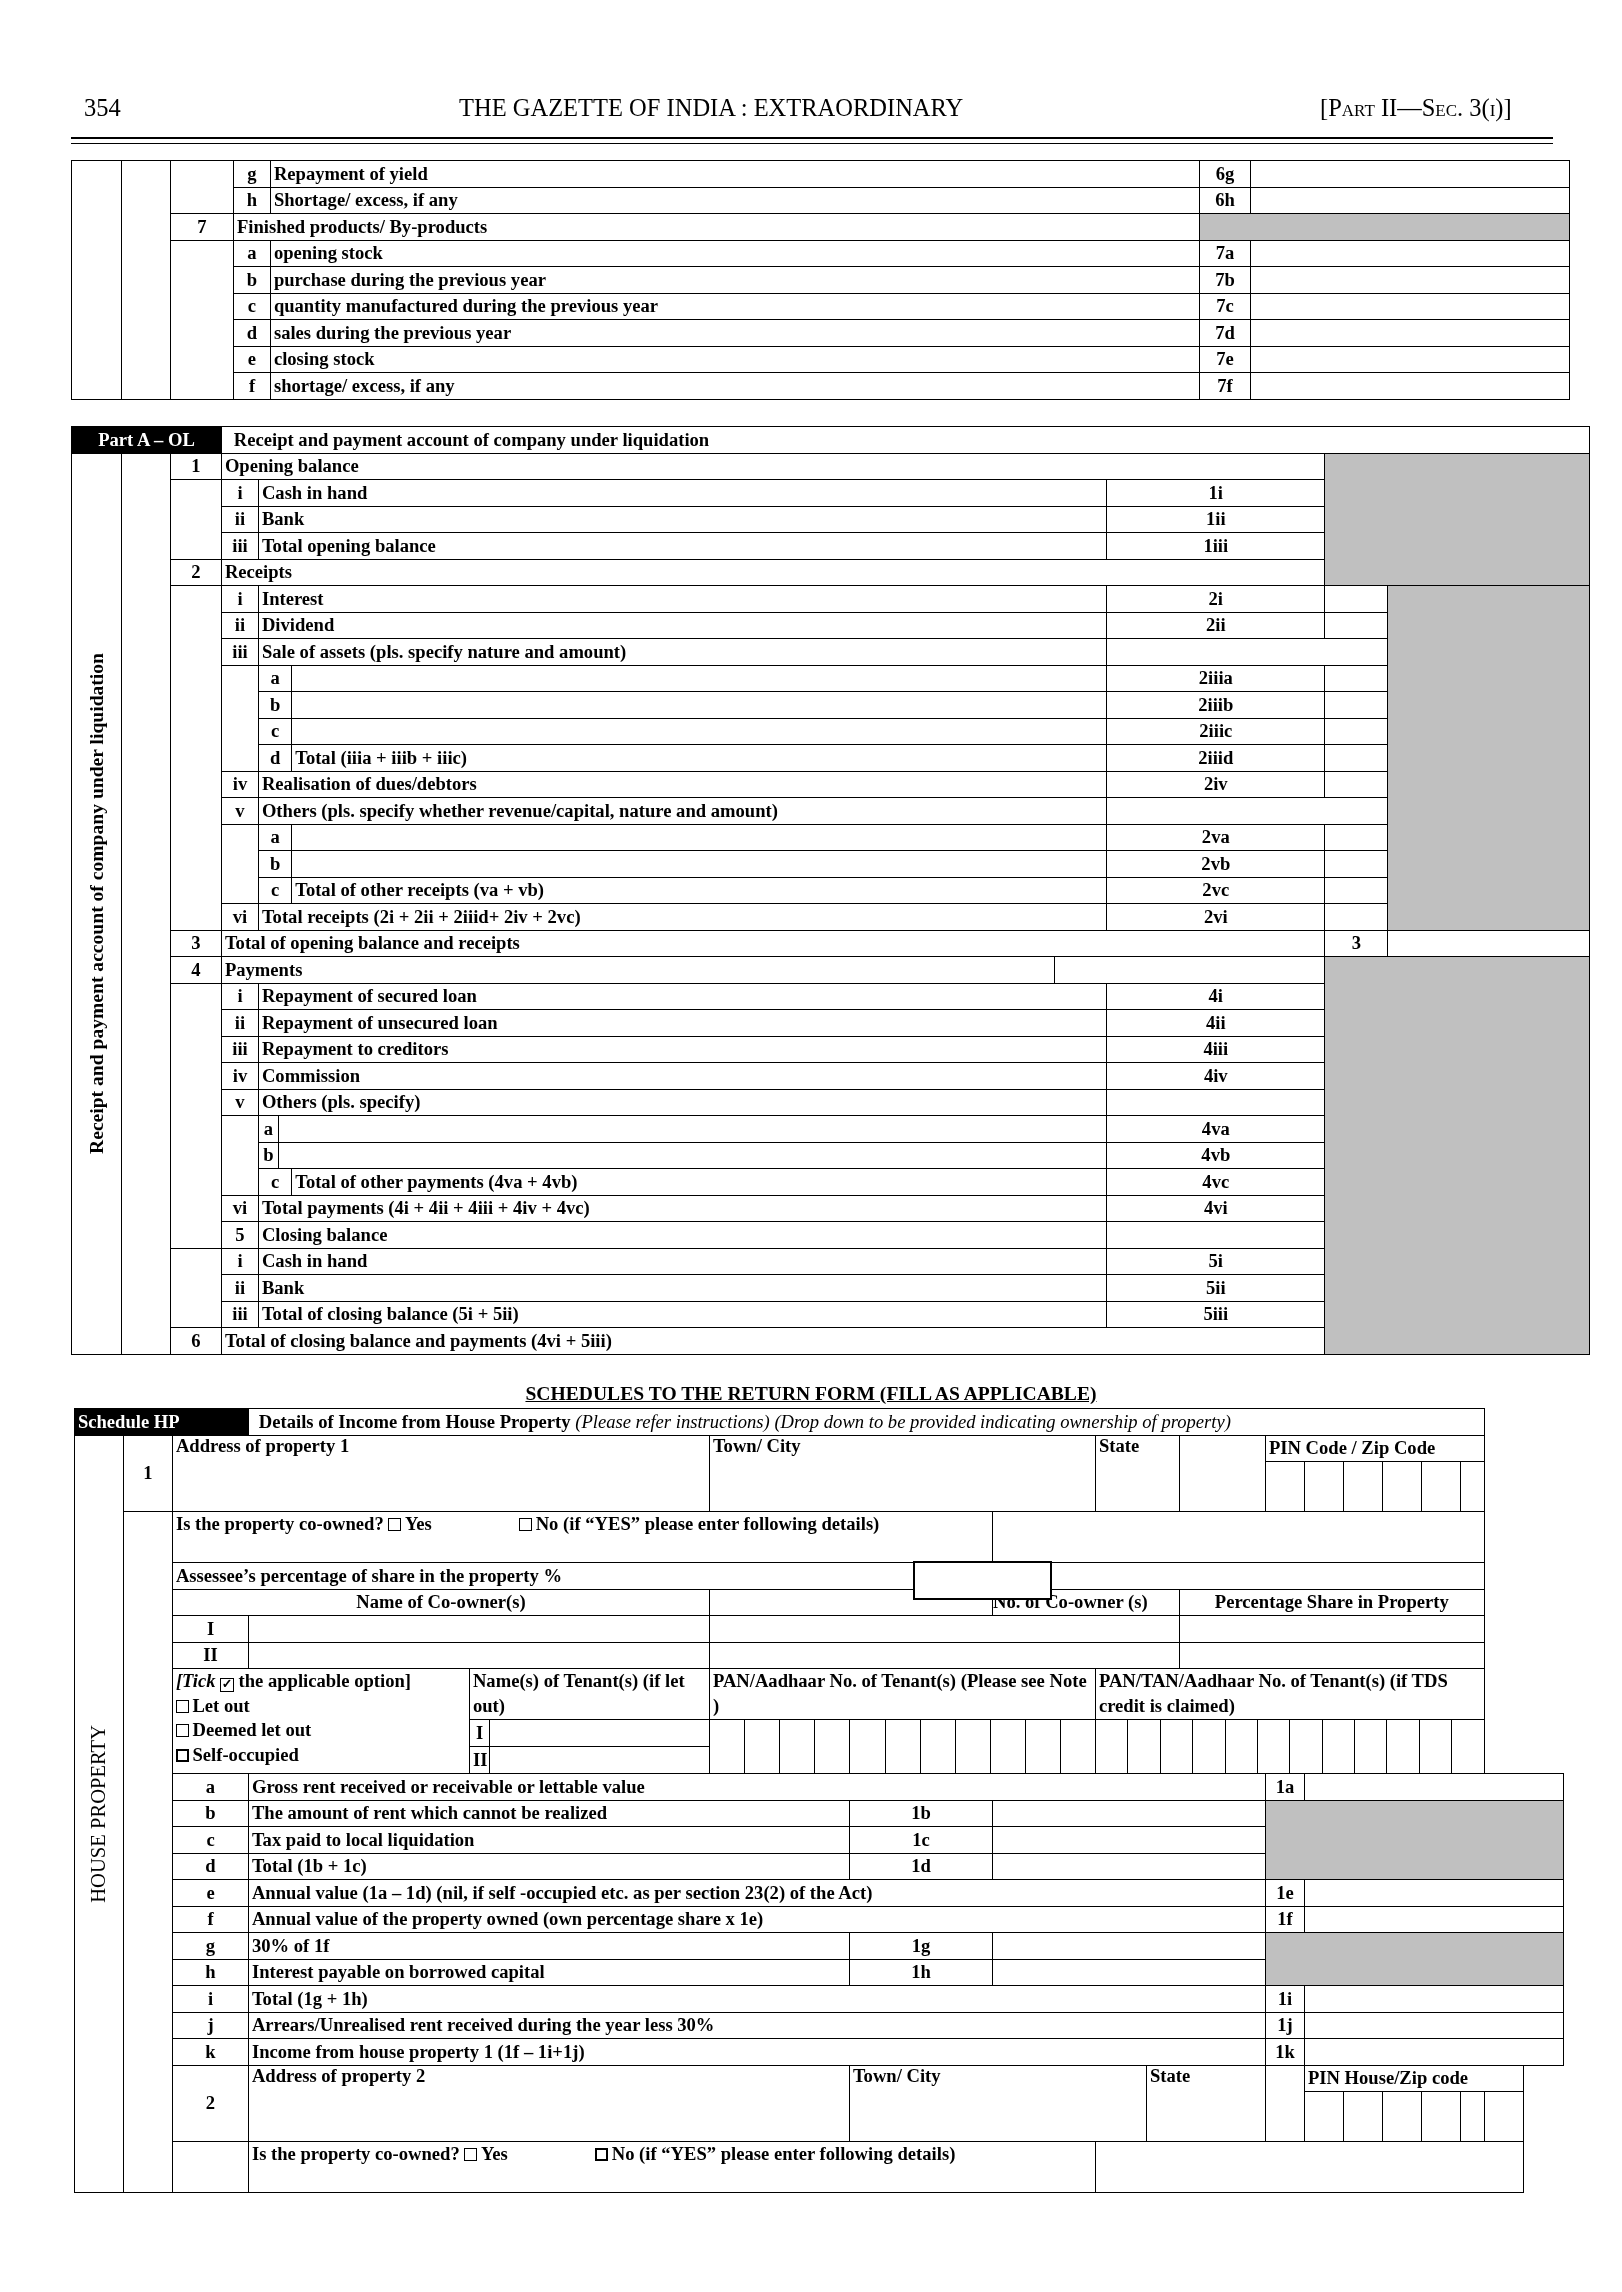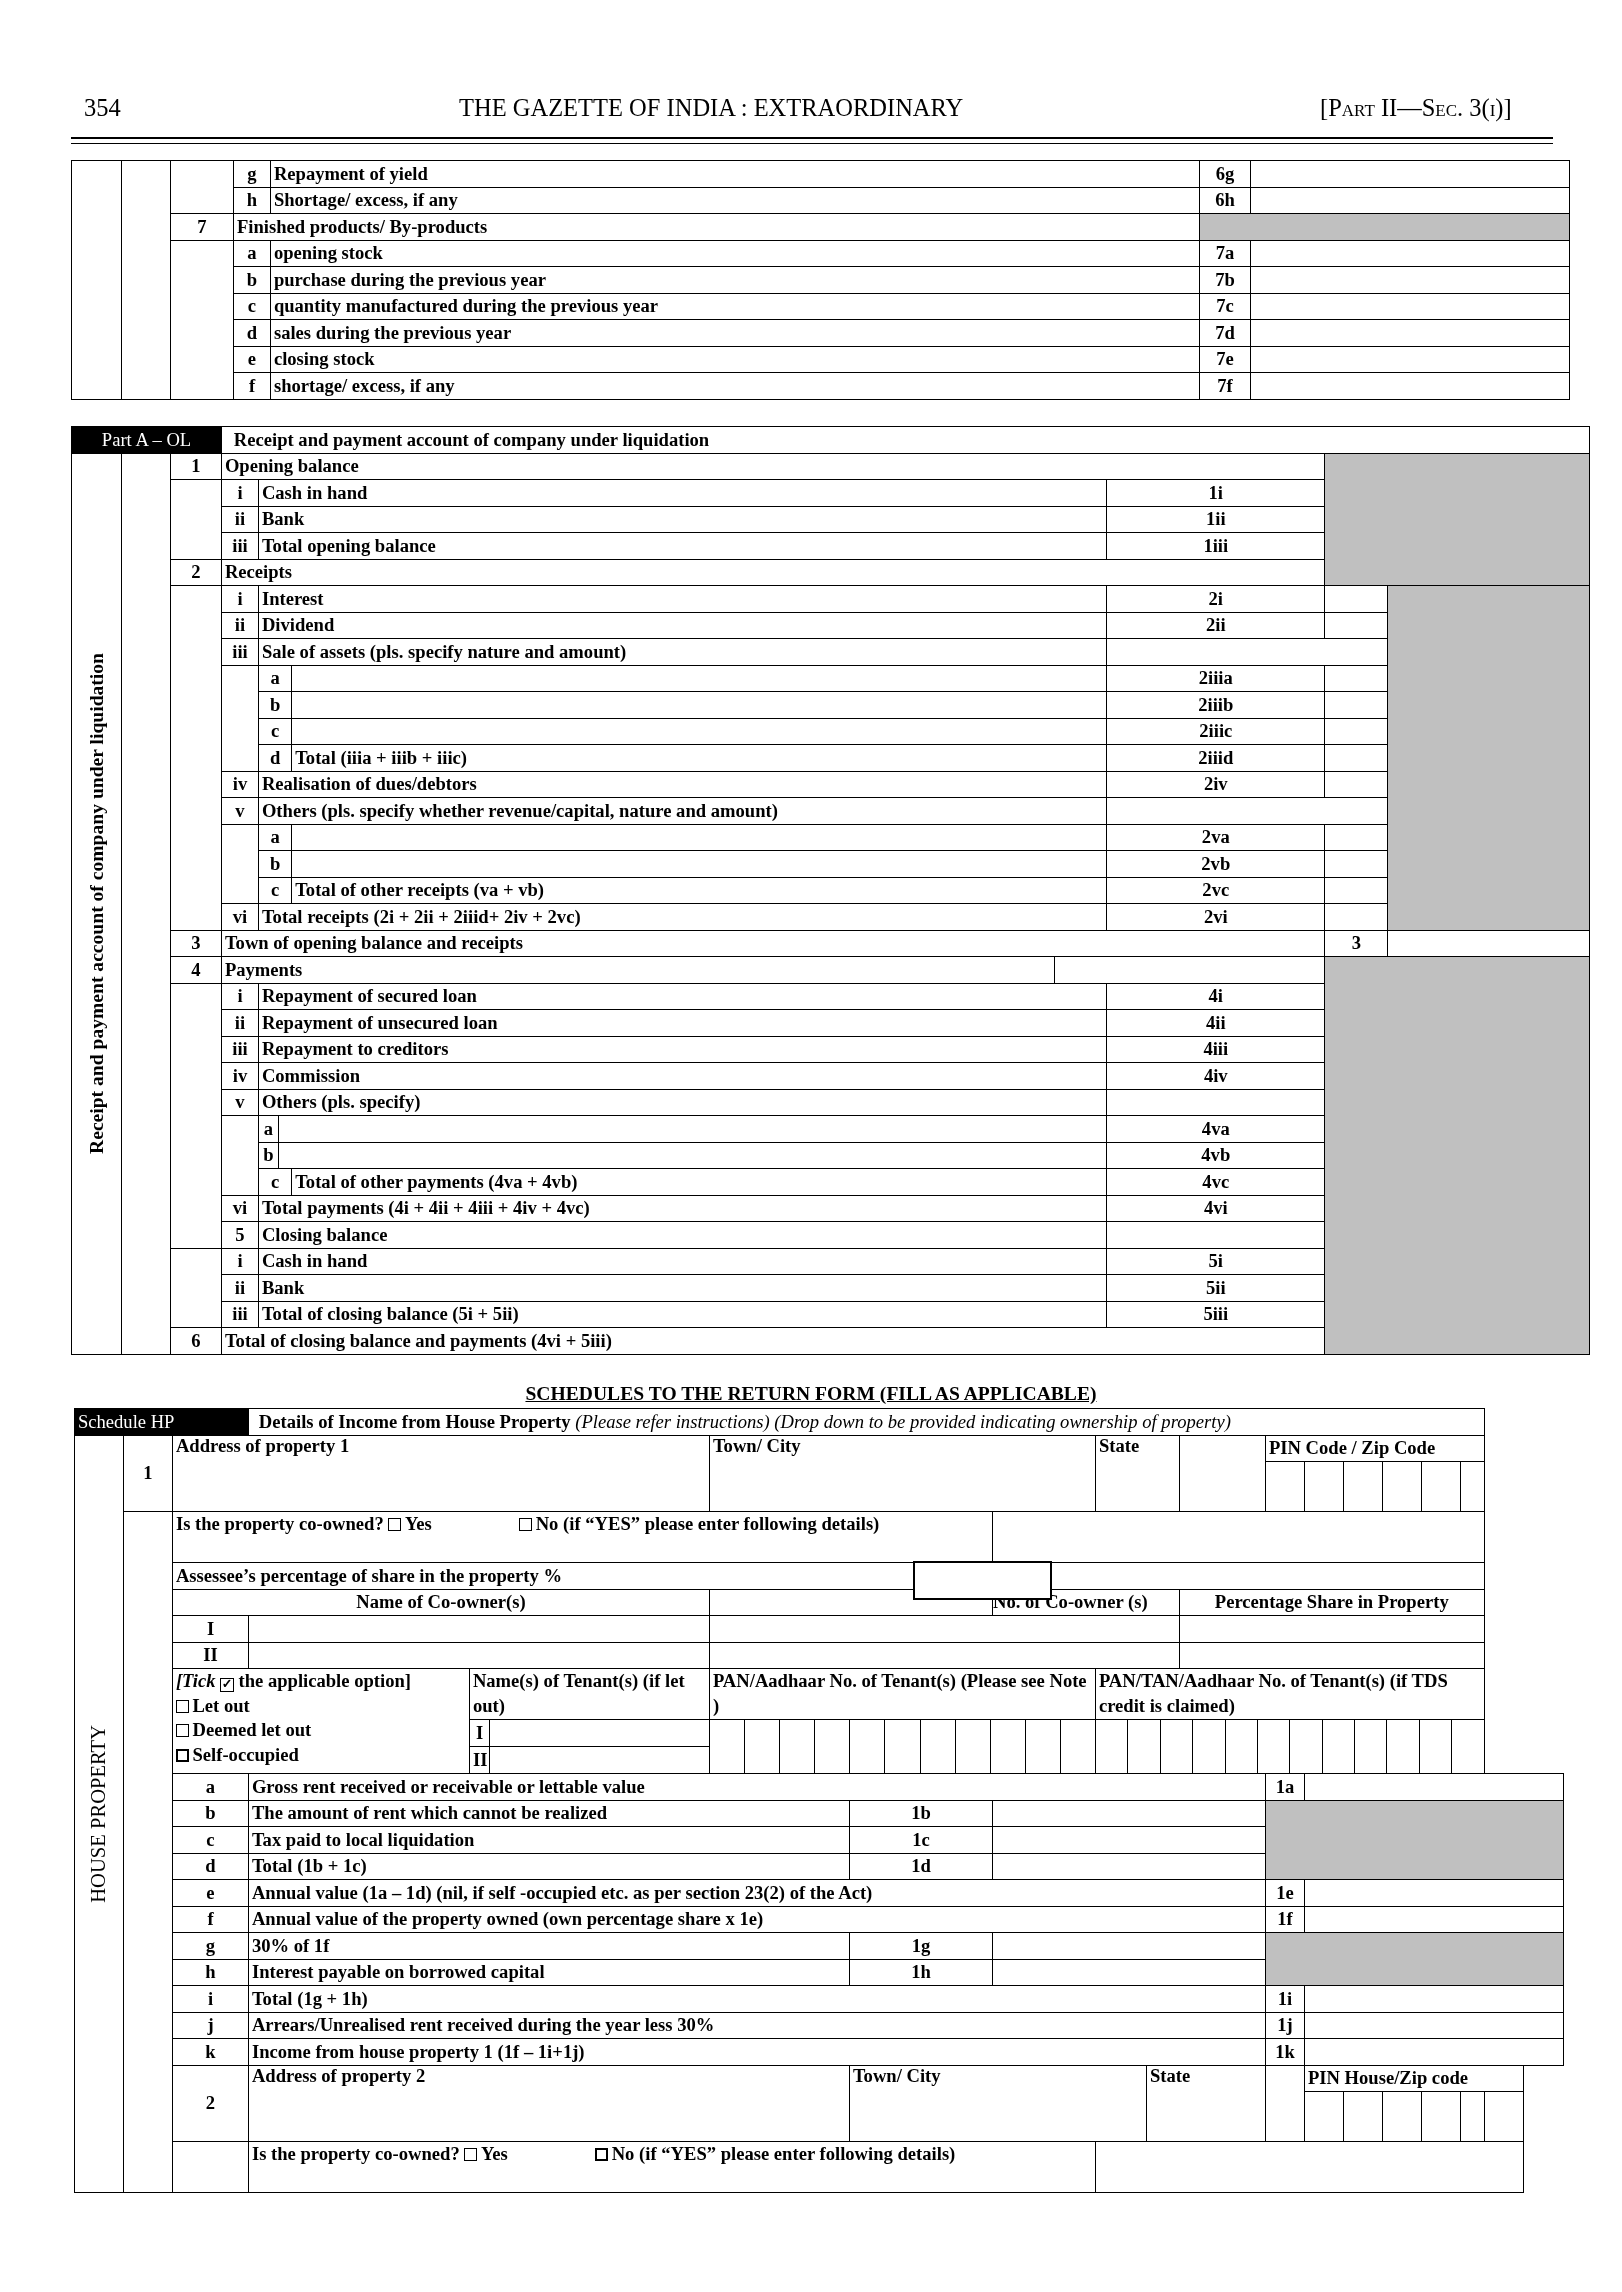--- a/index.html
+++ b/index.html
@@ -5,21 +5,21 @@
 *{box-sizing:border-box;margin:0;padding:0}
 body{width:1622px;height:2293px;background:#fff;position:relative;font-family:"Liberation Serif","DejaVu Serif",serif;color:#000;overflow:hidden}
 .hdr{position:absolute;top:94px;font-size:24.5px;font-family:"Liberation Serif",serif}
 .rule{position:absolute;left:71px;width:1482px;border-top:2px solid #000}
 .rule2{position:absolute;left:71px;width:1482px;border-top:1px solid #000}
 table{position:absolute;border-collapse:collapse;table-layout:fixed}
 td{border:1px solid #000;font-size:18.6px;line-height:19.6px;padding:0 2.9px;vertical-align:middle;white-space:nowrap;overflow:hidden}
 .c{text-align:center}
 .b{font-weight:bold}
 .g{background:#c0c0c0}
-.blk{background:#000;color:#fff;font-weight:normal}
+.blk{background:#000;color:#fff;font-weight:bold}
 .vert{writing-mode:vertical-rl;transform:rotate(180deg);font-weight:bold;font-size:19.6px;text-align:center;white-space:nowrap;margin:auto}
 .nt{border-top:none}.nbm{border-bottom:none}.nl{border-left:none}.nr{border-right:none}
 .cb{display:inline-block;width:12.7px;height:12.7px;border:1.5px solid #000;vertical-align:-1px;margin-right:3.9px}
 .cbt{display:inline-block;width:13.7px;height:13.7px;border:1.5px solid #000;vertical-align:-1px;position:relative;font-size:12.7px;line-height:10.8px;text-align:center;font-weight:bold}
 .wrap{white-space:normal}
 .it{font-style:italic}
 </style>
 </head>
 <body>
 
@@ -230,21 +230,21 @@
 </tr>
 <tr style="height:26.5px">
   <td class="c b">vi</td>
   <td colspan="4" class="b">Total receipts (2i + 2ii + 2iiid+ 2iv + 2vc)</td>
   <td class="c b">2vi</td>
   <td></td>
 </tr>
 
 <tr style="height:26.5px">
   <td class="c b">3</td>
-  <td colspan="6" class="b">Town of opening balance and receipts</td>
+  <td colspan="6" class="b">Total of opening balance and receipts</td>
   <td class="c b">3</td>
   <td></td>
 </tr>
 
 <tr style="height:26.5px">
   <td class="c b">4</td>
   <td colspan="4" class="b">Payments</td>
   <td colspan="2"></td>
   <td colspan="2" rowspan="15" class="g"></td>
 </tr>

